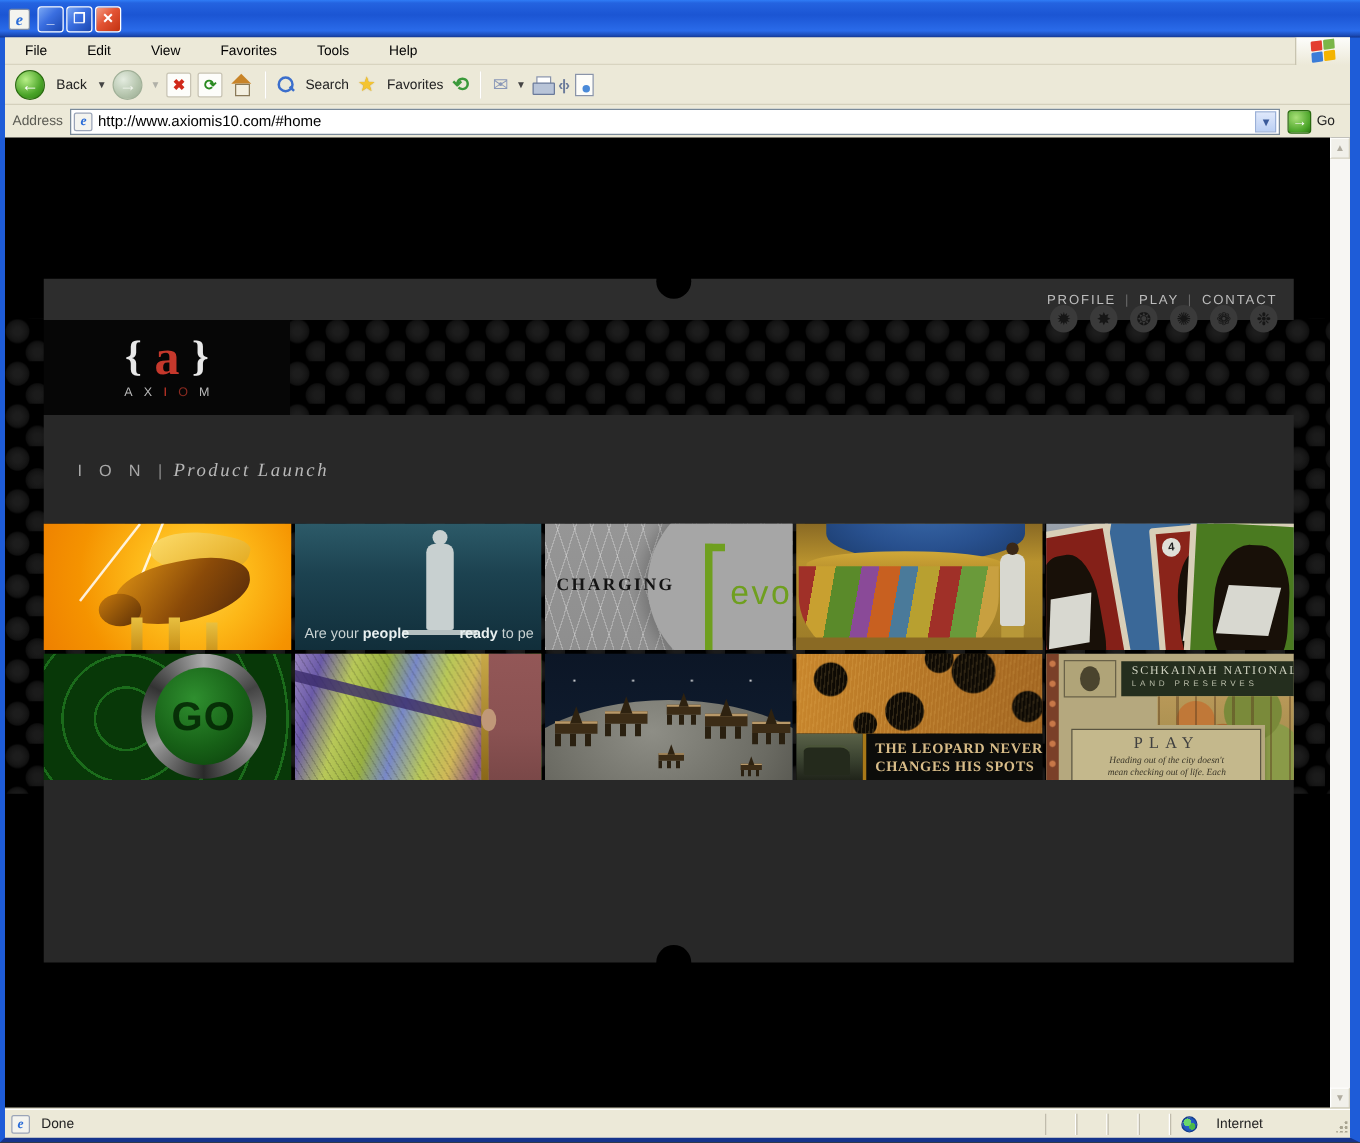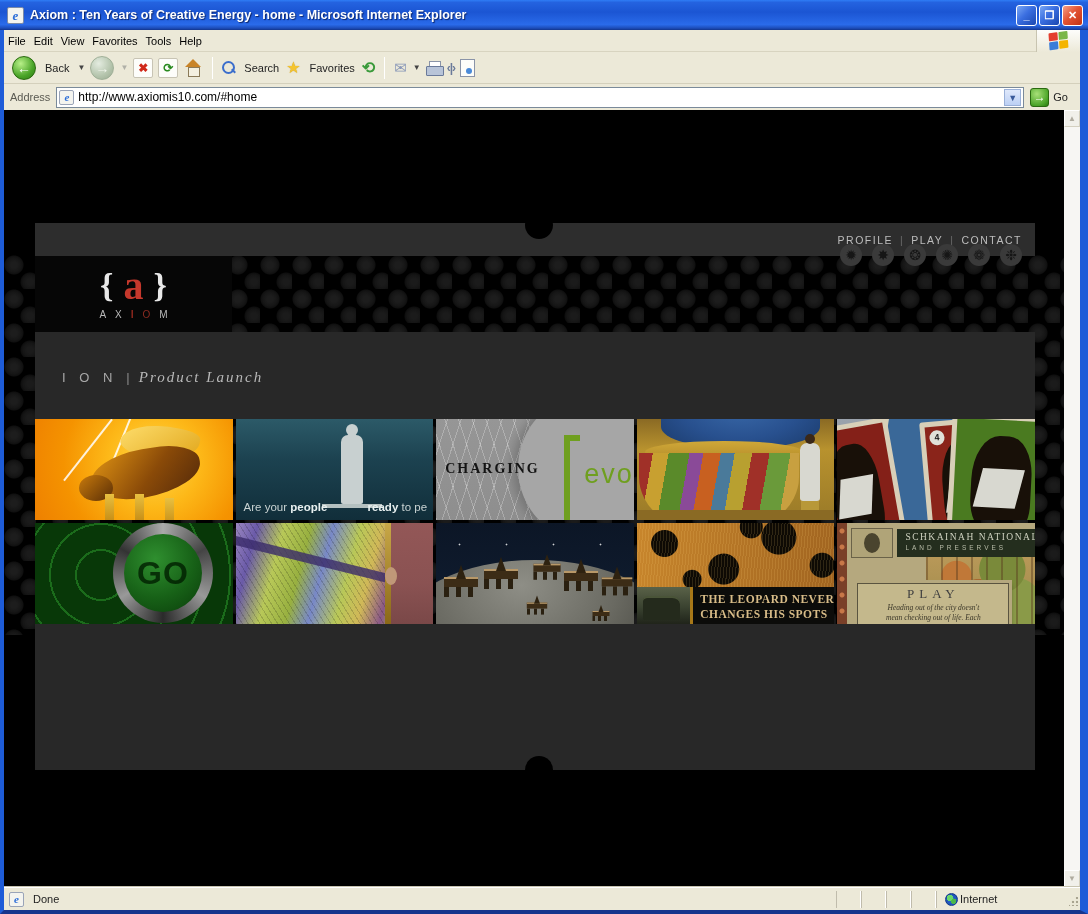--- a/index.html
+++ b/index.html
@@ -18,21 +18,21 @@
   .title-text { color:#fff; font-size:12.5px; font-weight:bold; text-shadow:1px 1px 1px #0a246a; white-space:nowrap; flex:1; }
   .winbtns { display:flex; gap:2px; margin-right:1px; }
   .wbtn { width:21px; height:21px; border:1px solid #fff; border-radius:3px; color:#fff;
     font:bold 11px/19px "Liberation Sans",sans-serif; text-align:center;
     background:linear-gradient(135deg,#7aa8f5 0%,#3a6ee0 45%,#1a47b0 100%); }
   .wbtn.close { background:linear-gradient(135deg,#f5a088 0%,#e35434 45%,#c23211 100%); }
 
   
   .menubar { position:absolute; top:30px; left:0; width:1076px; height:22px; background:#ece9d8;
     border-bottom:1px solid #d8d4c0; display:flex; align-items:center; font-size:11px; color:#000; }
-  .menu-item { padding:3px 4px; cursor:default; }
+  .menu-item { padding:3px 16px; cursor:default; }
   .winlogo-block { margin-left:auto; width:44px; height:22px; border-left:1px solid #c8c4b0;
     background:linear-gradient(180deg,#fdfdfb,#ece9d8); display:grid; place-items:center; }
   .flag { width:20px; height:18px; display:grid; grid-template-columns:9px 9px; grid-template-rows:8px 8px;
     gap:1px; transform:rotate(-4deg) skewY(-4deg); }
   .flag i { display:block; border-radius:1px; }
   .flag .r { background:#e33e30; } .flag .g { background:#7ab648; }
   .flag .b { background:#3a7cd8; } .flag .y { background:#f4b400; }
 
   
   .toolbar { position:absolute; top:52px; left:0; width:1076px; height:32px; background:#ece9d8;
@@ -274,21 +274,21 @@
   .vscroll { position:absolute; right:0; top:0; width:16px; height:777px; background:#f7f6f3; }
   .sbtn { position:absolute; left:0; width:16px; height:17px; background:#f1f0ea; border:1px solid #fff;
     border-right-color:#d4d0c0; border-bottom-color:#d4d0c0; color:#b0aca0; font-size:8px; text-align:center; line-height:15px; }
   .sbtn.up { top:0; } .sbtn.down { bottom:0; }
 
   
   .statusbar { position:absolute; bottom:0; left:0; width:1076px; height:23px; background:#ece9d8;
     border-top:1px solid #fff; box-shadow:0 -1px 0 #c8c4b0; display:flex; align-items:center; font-size:11px; color:#222; }
   .st-left { flex:1; display:flex; align-items:center; gap:5px; padding-left:5px; }
   .st-pane { width:25px; height:17px; border-left:1px solid #c0bcac; border-right:1px solid #fff; }
-  .st-net { width:130px; height:17px; border-left:1px solid #c0bcac; display:flex; align-items:center; gap:2px; padding-left:8px; }
+  .st-net { width:130px; height:17px; border-left:1px solid #c0bcac; display:flex; align-items:center; gap:15px; padding-left:8px; }
   .globe { width:13px; height:13px; border-radius:50%;
     background:radial-gradient(circle at 35% 35%, #6ad86a 0 30%, transparent 31%),
                radial-gradient(circle at 70% 65%, #4ab84a 0 25%, transparent 26%),
                radial-gradient(circle at 50% 50%, #2a6ad8 0%, #1a4aa8 100%); border:1px solid #123a8a; }
   .grip { width:14px; height:17px; position:relative; }
   .grip::after { content:""; position:absolute; right:2px; bottom:2px; width:9px; height:9px;
     background:
       radial-gradient(circle at 8px 1px, #a8a490 1.2px, transparent 1.6px),
       radial-gradient(circle at 8px 5px, #a8a490 1.2px, transparent 1.6px),
       radial-gradient(circle at 4px 5px, #a8a490 1.2px, transparent 1.6px),
@@ -296,21 +296,20 @@
       radial-gradient(circle at 4px 9px, #a8a490 1.2px, transparent 1.6px),
       radial-gradient(circle at 0px 9px, #a8a490 1.2px, transparent 1.6px); }
 </style>
 </head>
 <body>
 
 <div class="win">
 
   <div class="titlebar">
     <span class="ie-ico">e</span>
-    <span class="title-text">Axiom : Ten Years of Creative Energy - home - Microsoft Internet Explorer</span>
     <span class="winbtns">
       <span class="wbtn">_</span>
       <span class="wbtn">❐</span>
       <span class="wbtn close">✕</span>
     </span>
   </div>
 
   <div class="menubar">
     <span class="menu-item">File</span>
     <span class="menu-item">Edit</span>

